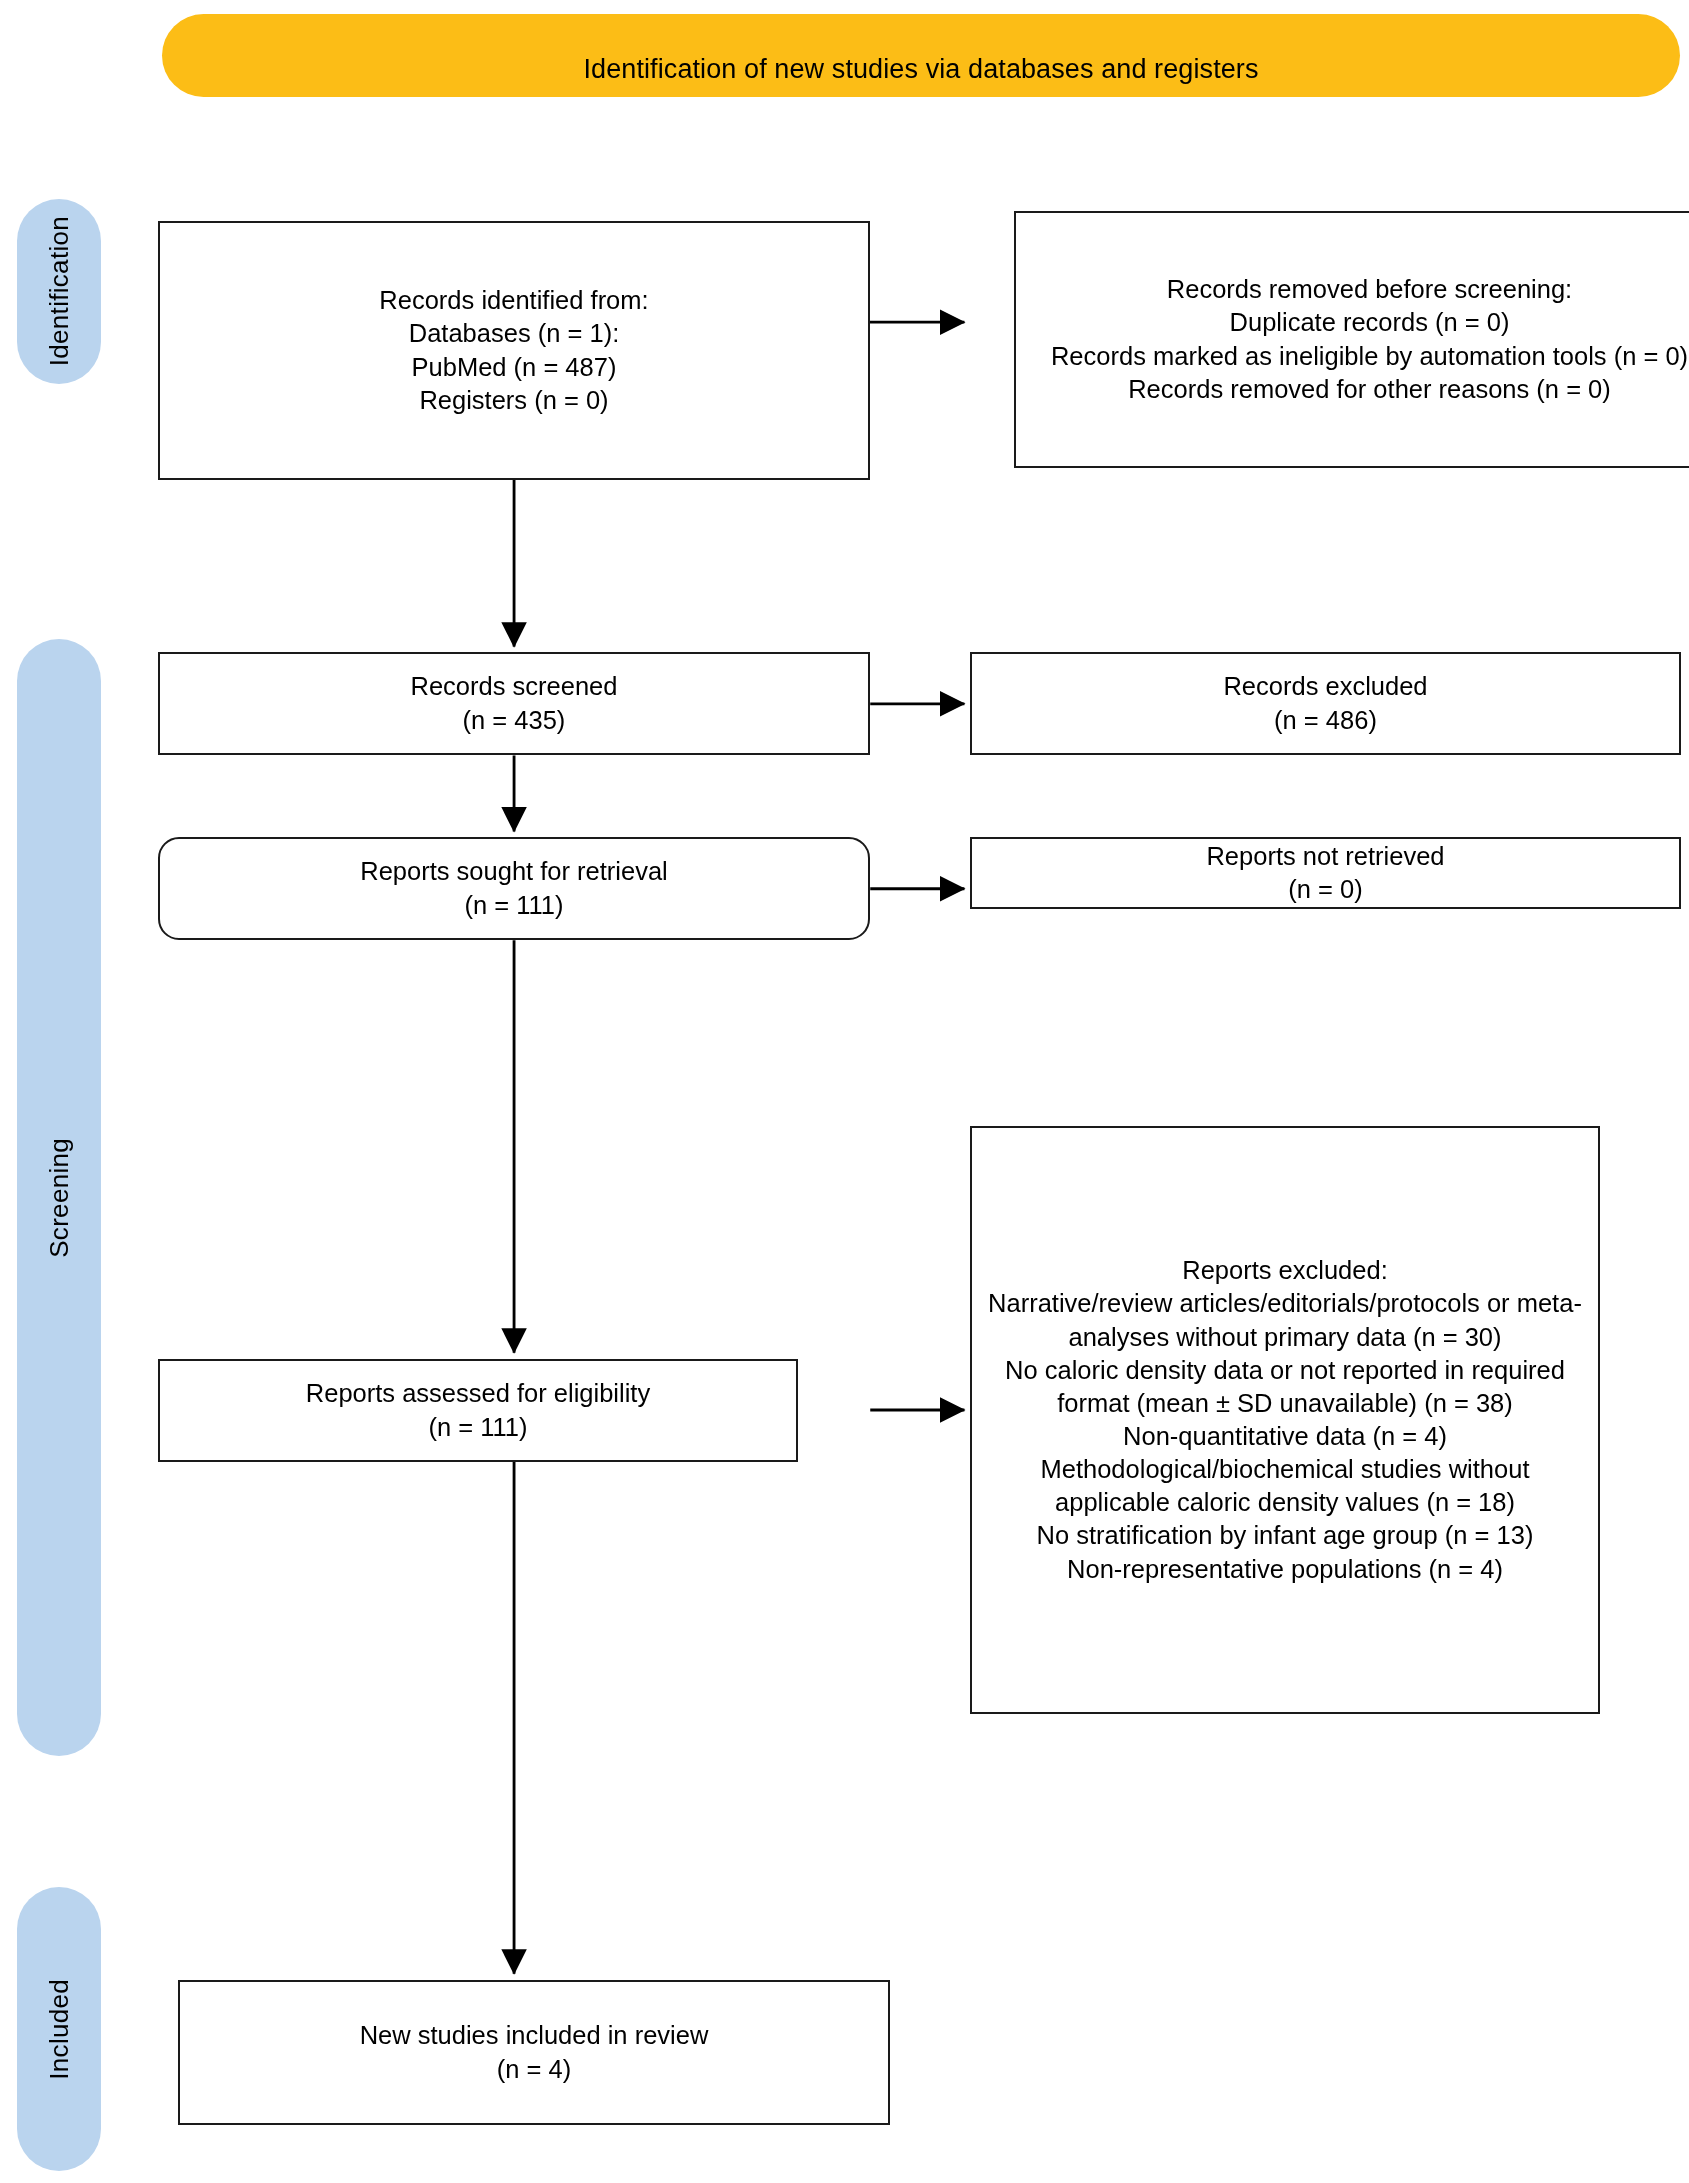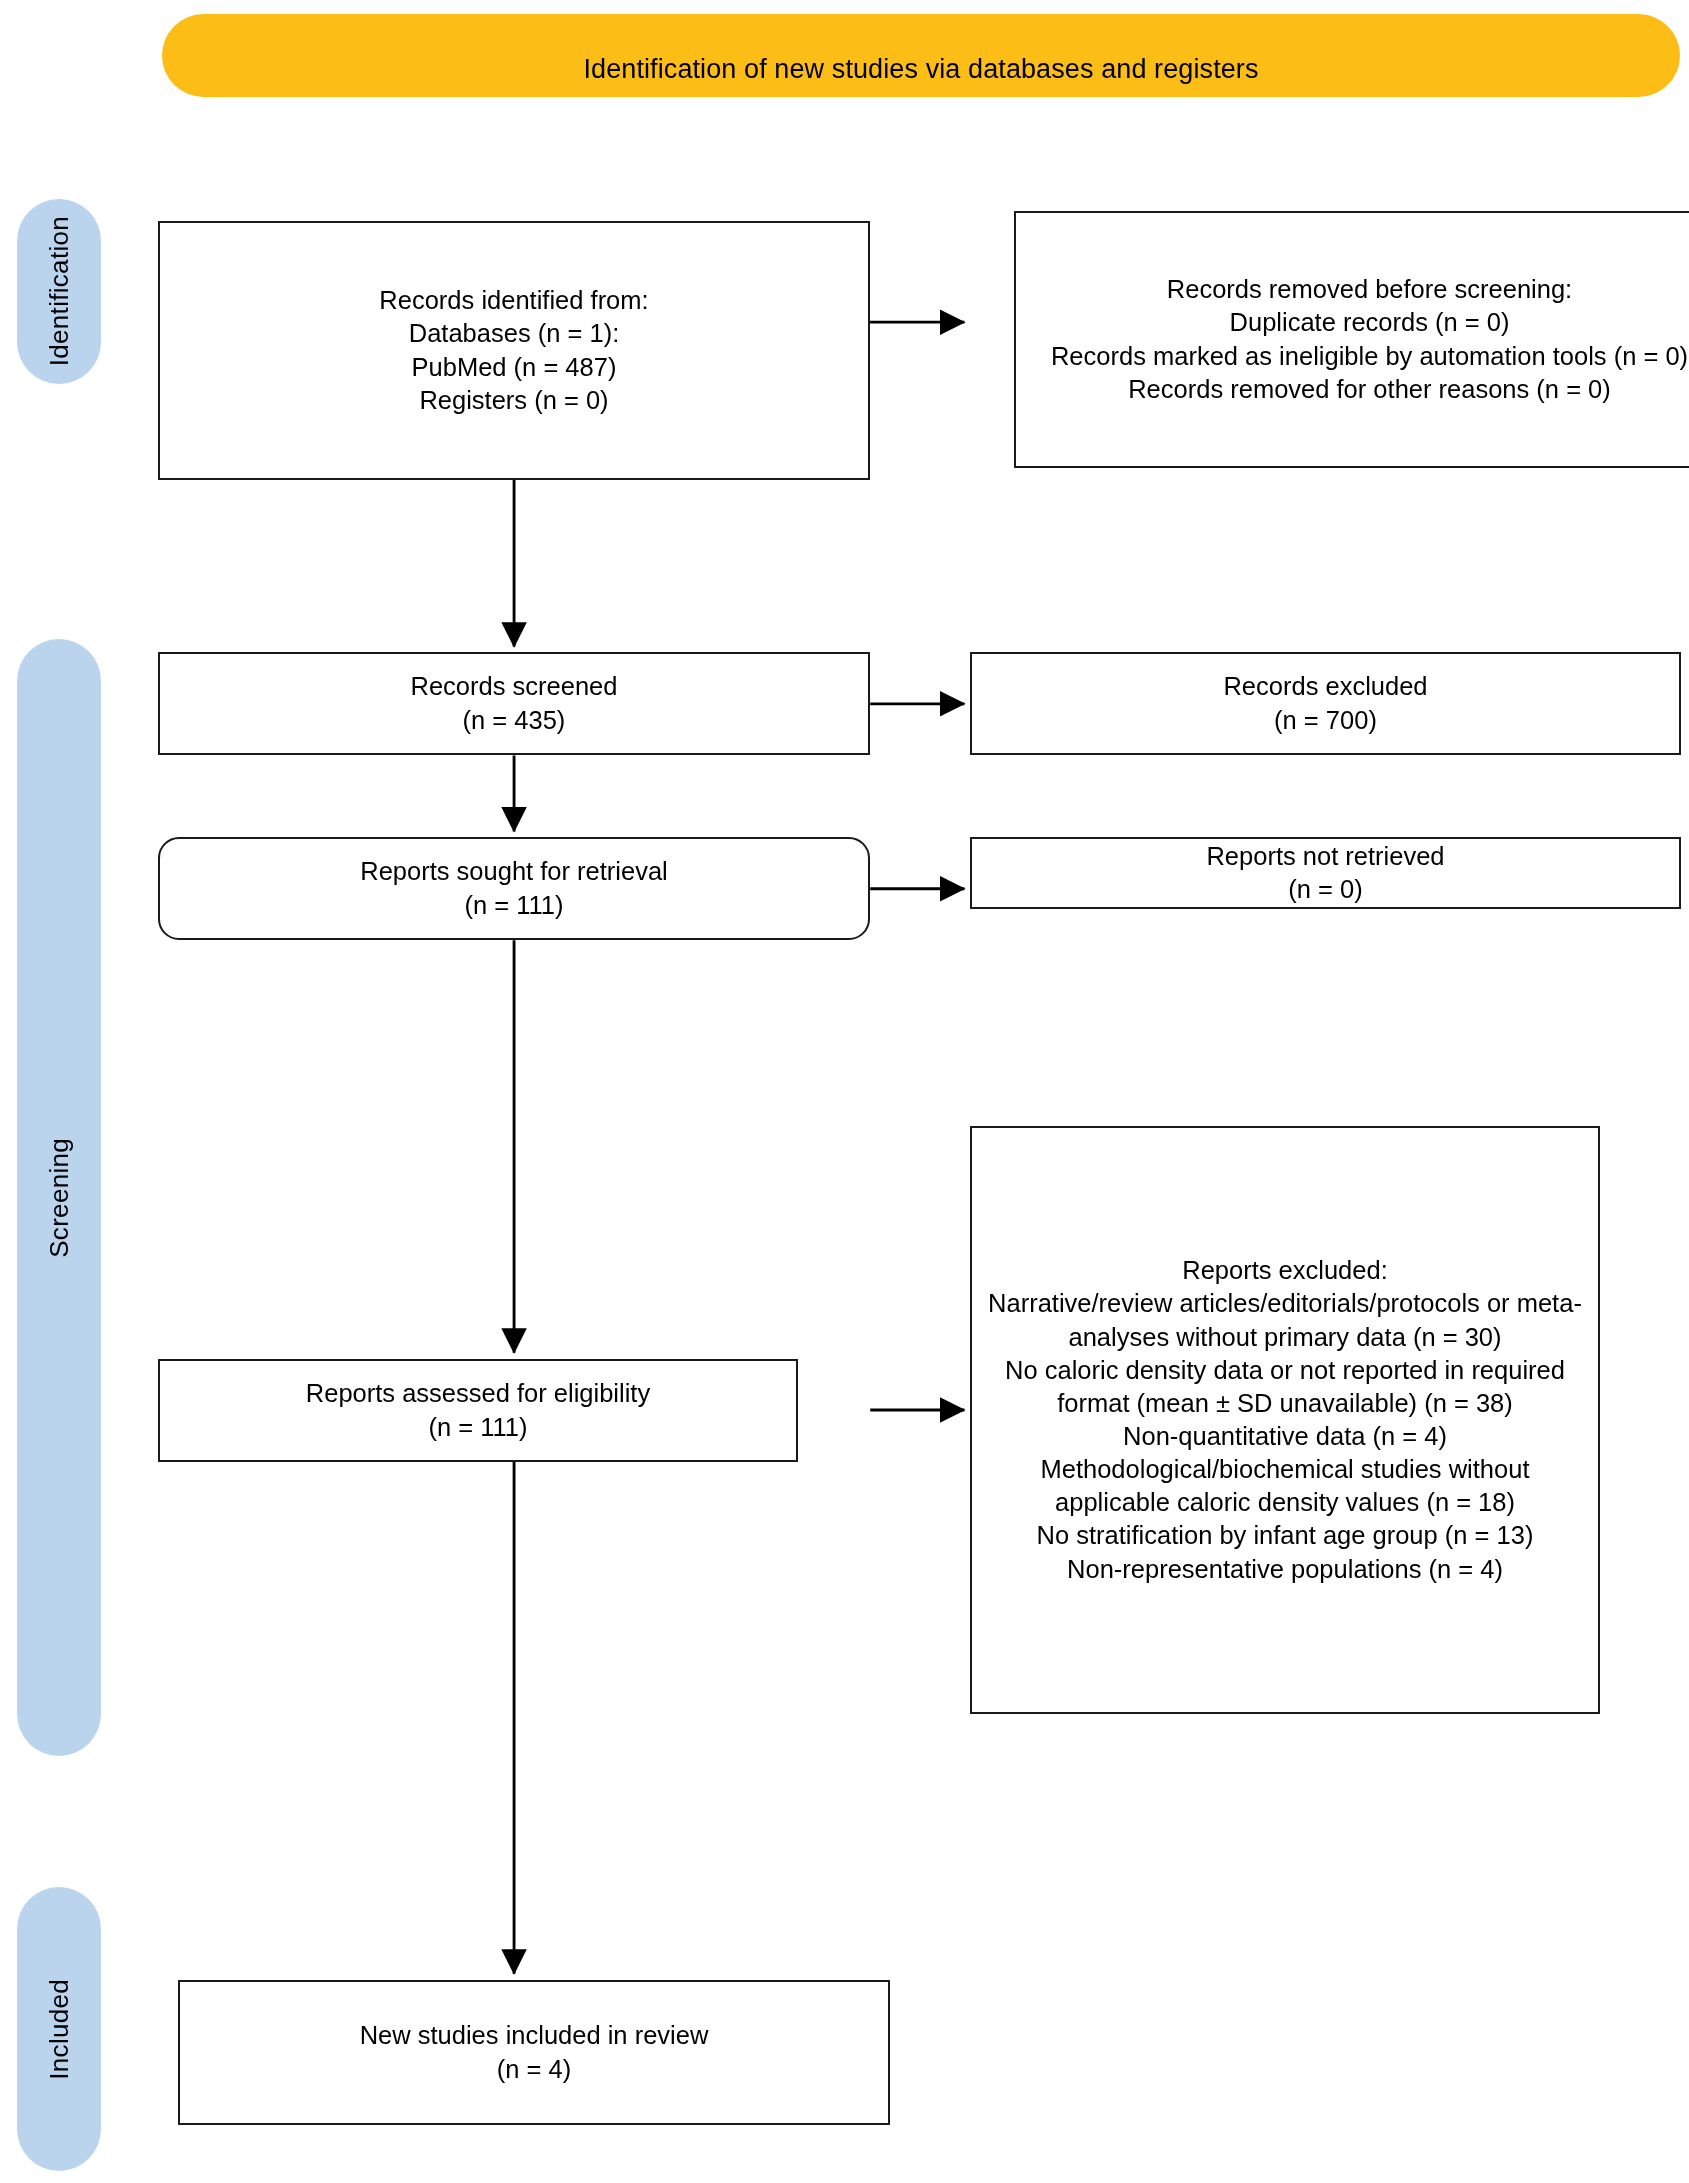--- a/index.html
+++ b/index.html
@@ -164,21 +164,21 @@
 Records removed for other reasons (n = 0)</span>
   </div>
 
   <div class="fbox box-screened">
     <span class="fbox-text">Records screened
 (n = 435)</span>
   </div>
 
   <div class="fbox box-excluded">
     <span class="fbox-text">Records excluded
-(n = 700)</span>
+(n = 486)</span>
   </div>
 
   <div class="fbox box-sought">
     <span class="fbox-text">Reports sought for retrieval
 (n = 111)</span>
   </div>
 
   <div class="fbox box-notretrieved">
     <span class="fbox-text">Reports not retrieved
 (n = 0)</span>

